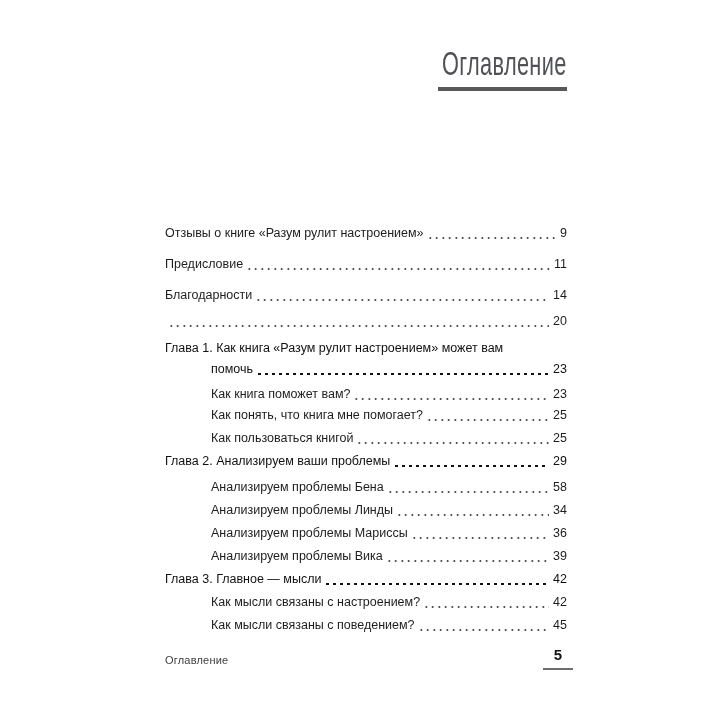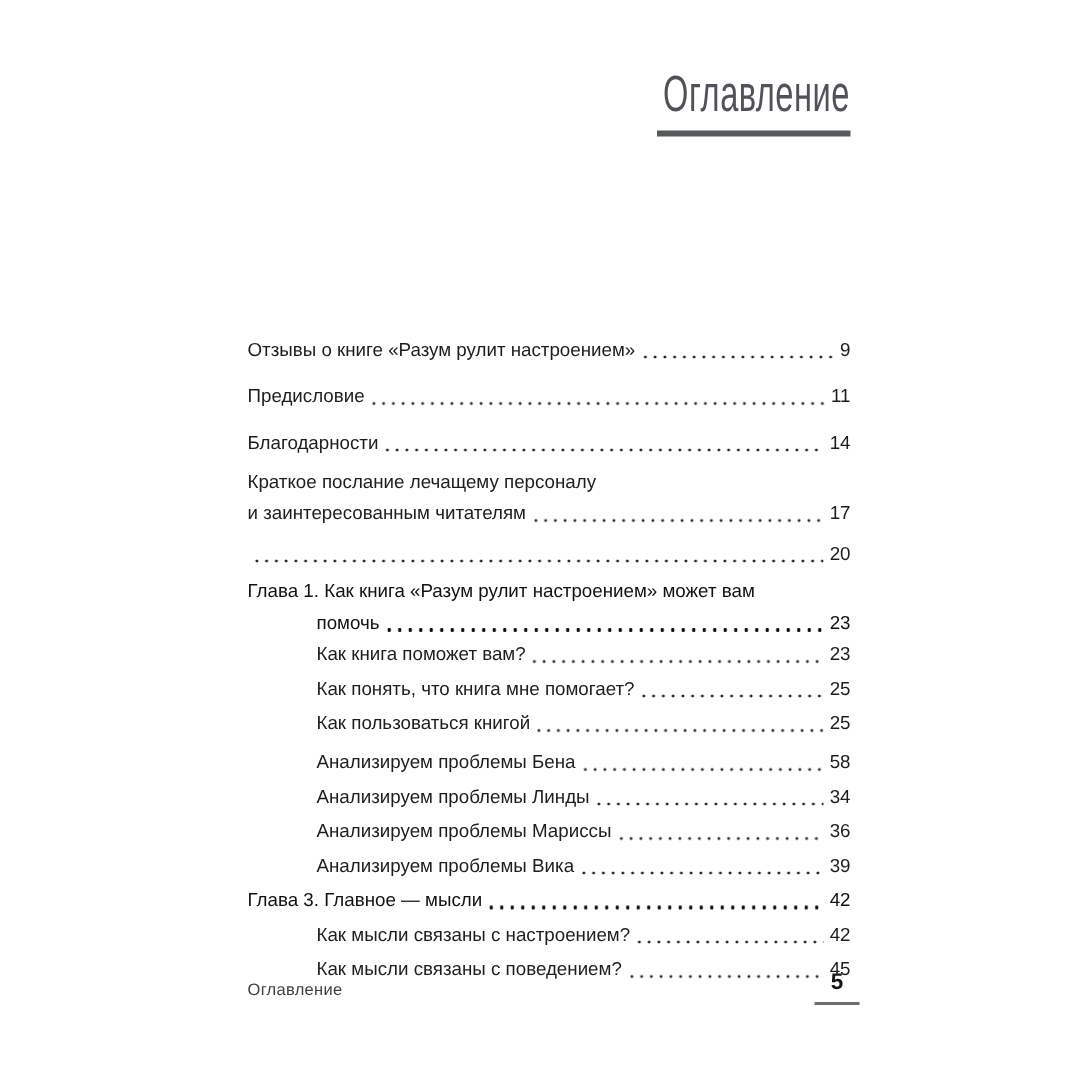--- a/index.html
+++ b/index.html
@@ -85,30 +85,20 @@
     </div>
     <div class="entry entry--front">
       <div class="line">
         <span class="label">Благодарности</span>
         <span class="leader"></span>
         <span class="pagenum">14</span>
       </div>
     </div>
     <div class="entry entry--front">
       <div class="line">
-        <span class="label">Краткое послание лечащему персоналу</span>
-      </div>
-      <div class="line line--cont">
-        <span class="label">и заинтересованным читателям</span>
-        <span class="leader"></span>
-        <span class="pagenum">17</span>
-      </div>
-    </div>
-    <div class="entry entry--front">
-      <div class="line">
         <span class="leader"></span>
         <span class="pagenum">20</span>
       </div>
     </div>
     <div class="entry entry--chapter">
       <div class="line">
         <span class="label">Глава 1. Как книга «Разум рулит настроением» может вам</span>
       </div>
       <div class="line line--cont">
         <span class="label">помочь</span>
@@ -128,20 +118,27 @@
         <span class="label">Как понять, что книга мне помогает?</span>
         <span class="leader"></span>
         <span class="pagenum">25</span>
       </div>
     </div>
     <div class="entry entry--sub">
       <div class="line">
         <span class="label">Как пользоваться книгой</span>
         <span class="leader"></span>
         <span class="pagenum">25</span>
+      </div>
+    </div>
+    <div class="entry entry--chapter">
+      <div class="line">
+        <span class="label">Глава 2. Анализируем ваши проблемы</span>
+        <span class="leader"></span>
+        <span class="pagenum">29</span>
       </div>
     </div>
     <div class="entry entry--sub">
       <div class="line">
         <span class="label">Анализируем проблемы Бена</span>
         <span class="leader"></span>
         <span class="pagenum">58</span>
       </div>
     </div>
     <div class="entry entry--sub">

